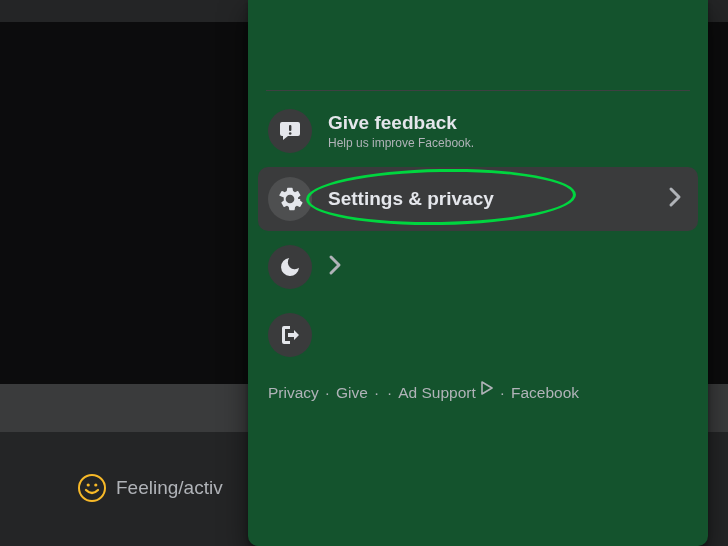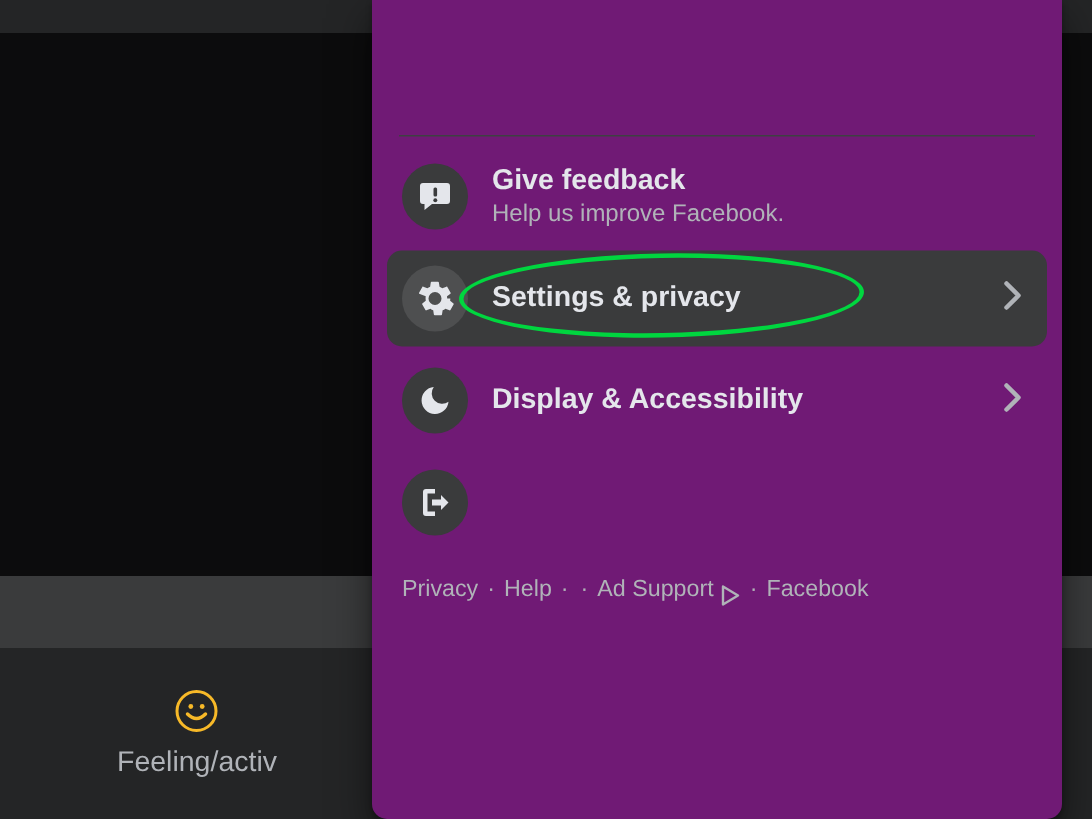--- a/index.html
+++ b/index.html
@@ -34,25 +34,24 @@
       position: absolute;
       left: 0;
       right: 0;
       top: 432px;
       bottom: 0;
       background: #242526;
     }
     .feeling-btn {
       position: absolute;
       left: 78px;
-      top: 460px;
+      top: 474px;
       display: flex;
       align-items: center;
       gap: 10px;
-      flex-direction: column;
     }
     .emoji-icon {
       width: 28px;
       height: 28px;
       border-radius: 50%;
       border: 2.5px solid #f7b928;
       position: relative;
       display: flex;
       align-items: center;
       justify-content: center;
@@ -62,21 +61,21 @@
       color: #b0b3b8;
       font-size: 19px;
       font-weight: 500;
     }
     .dropdown-panel {
       position: absolute;
       top: 0;
       right: 20px;
       width: 460px;
       height: 546px;
-      background: #701a75;
+      background: #14532d;
       border-radius: 0 0 10px 10px;
       box-shadow: 0 12px 28px rgba(0,0,0,0.5), 0 2px 4px rgba(0,0,0,0.3);
       padding-top: 90px;
     }
     .divider {
       height: 1px;
       background: #3e4042;
       margin: 0 18px 8px 18px;
     }
     .menu-item {
@@ -112,36 +111,36 @@
       flex-direction: column;
       gap: 2px;
     }
     .item-title {
       color: #e4e6eb;
       font-size: 19px;
       font-weight: 600;
     }
     .item-subtitle {
       color: #b0b3b8;
-      font-size: 16px;
+      font-size: 12px;
       font-weight: 400;
     }
     .chevron {
       color: #b0b3b8;
       flex-shrink: 0;
       margin-right: 6px;
     }
     .footer-links {
       color: #b0b3b8;
       font-size: 15.5px;
       padding: 10px 20px 0 20px;
       line-height: 1.5;
       display: flex;
       flex-wrap: wrap;
-      align-items: flex-end;
+      align-items: flex-start;
       gap: 4px;
     }
     .footer-links .dot { padding: 0 2px; }
     .adchoices-icon { display: inline-flex; vertical-align: middle; }
     .annotation-ellipse {
       position: absolute;
       pointer-events: none;
       border: 3px solid #00d63f;
       border-radius: 50%;
       width: 270px;
@@ -206,43 +205,40 @@
     <div class="annotation-ellipse"></div>
   </div>
 
 
   <div class="menu-item">
     <span class="item-icon">
       <svg width="24" height="24" viewBox="0 0 24 24" fill="#e4e6eb">
         <path d="M21 12.8A9 9 0 1 1 11.2 3a7 7 0 0 0 9.8 9.8z"></path>
       </svg>
     </span>
-    <div class="item-texts">
-      <span class="item-title">Display &amp; Accessibility</span>
-    </div>
     <span class="chevron">
       <svg width="14" height="24" viewBox="0 0 14 24" fill="none">
         <path d="M3 4l8 8-8 8" stroke="#b0b3b8" stroke-width="3" stroke-linecap="round" stroke-linejoin="round"></path>
       </svg>
     </span>
   </div>
 
   <div class="menu-item">
     <span class="item-icon">
       <svg width="24" height="24" viewBox="0 0 24 24" fill="#e4e6eb">
         <path d="M12 3H6a2 2 0 0 0-2 2v14a2 2 0 0 0 2 2h6v-3H7V6h5V3z"></path>
         <path d="M16 7l5 5-5 5v-3h-6v-4h6V7z"></path>
       </svg>
     </span>
   </div>
 
   <div class="footer-links">
     <span>Privacy</span>
     <span class="dot">·</span>
-    <span>Help</span>
+    <span>Give</span>
     <span class="dot">·</span>
     <span class="dot">·</span>
     <span>Ad Support</span>
     <span class="adchoices-icon">
       <svg width="14" height="14" viewBox="0 0 14 14" fill="none">
         <path d="M2 1l10 6-10 6V1z" stroke="#b0b3b8" stroke-width="1.6" stroke-linejoin="round"></path>
       </svg>
     </span>
     <span class="dot">·</span>
     <span>Facebook</span>

